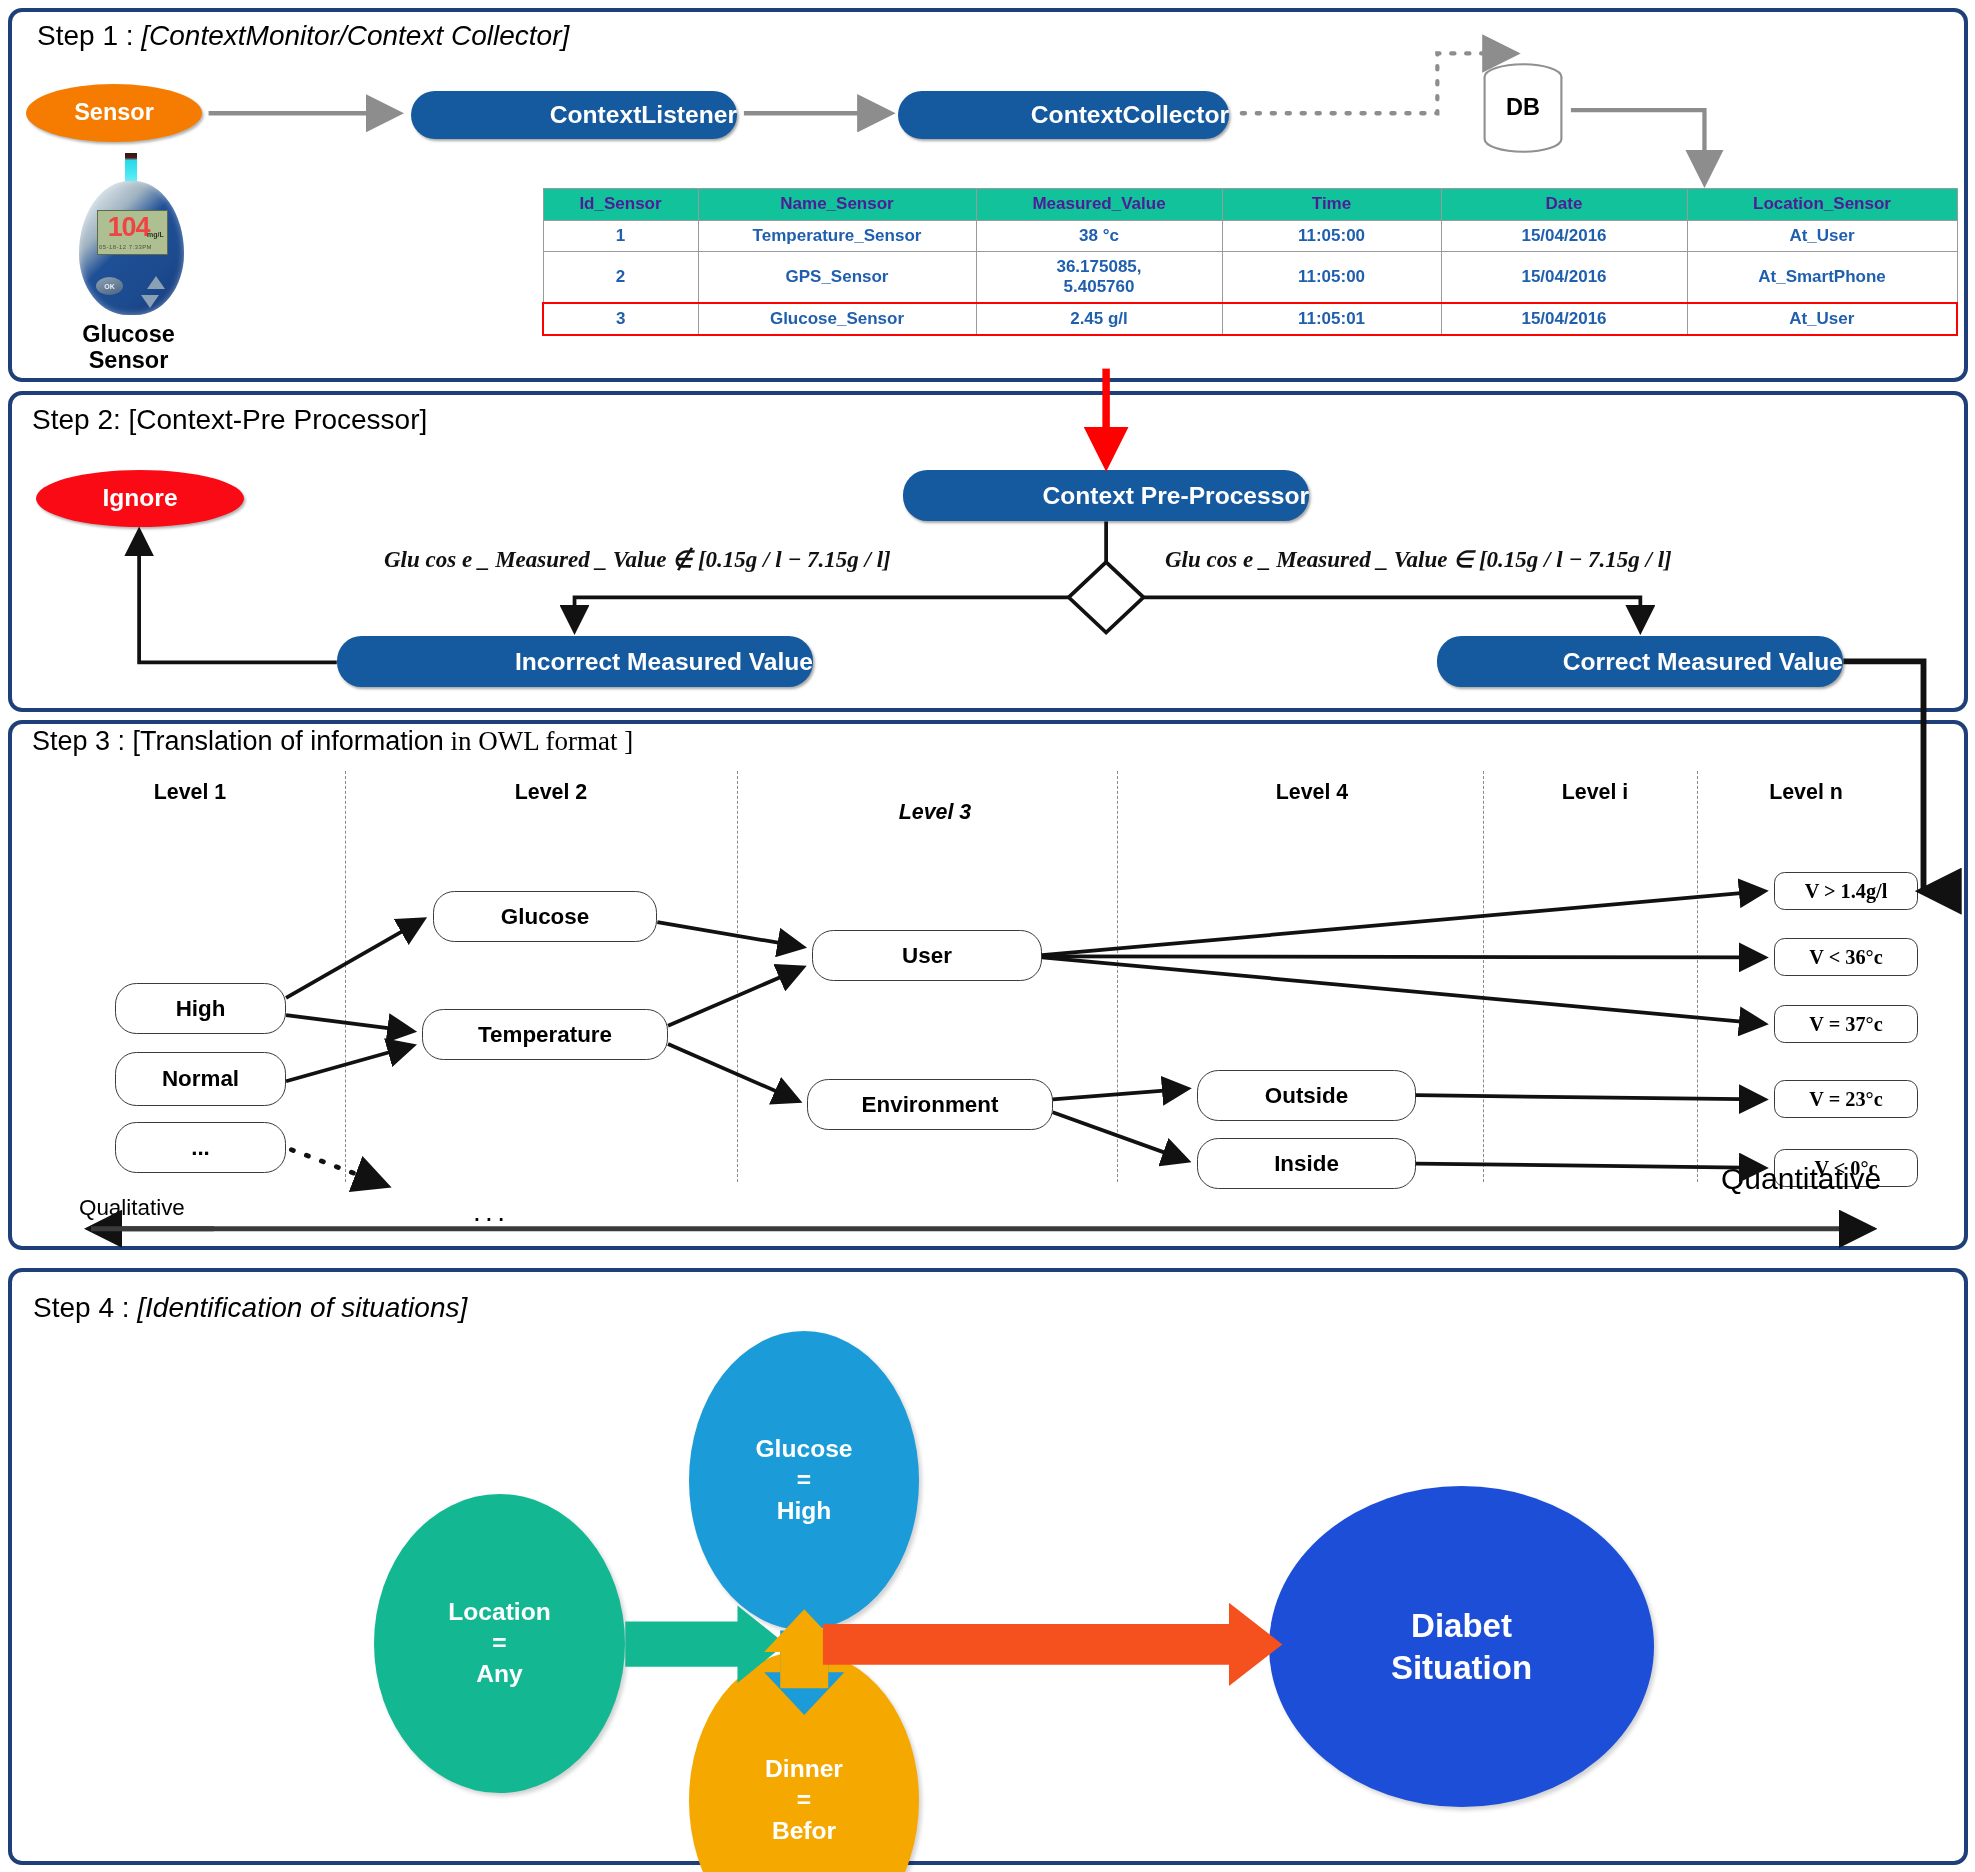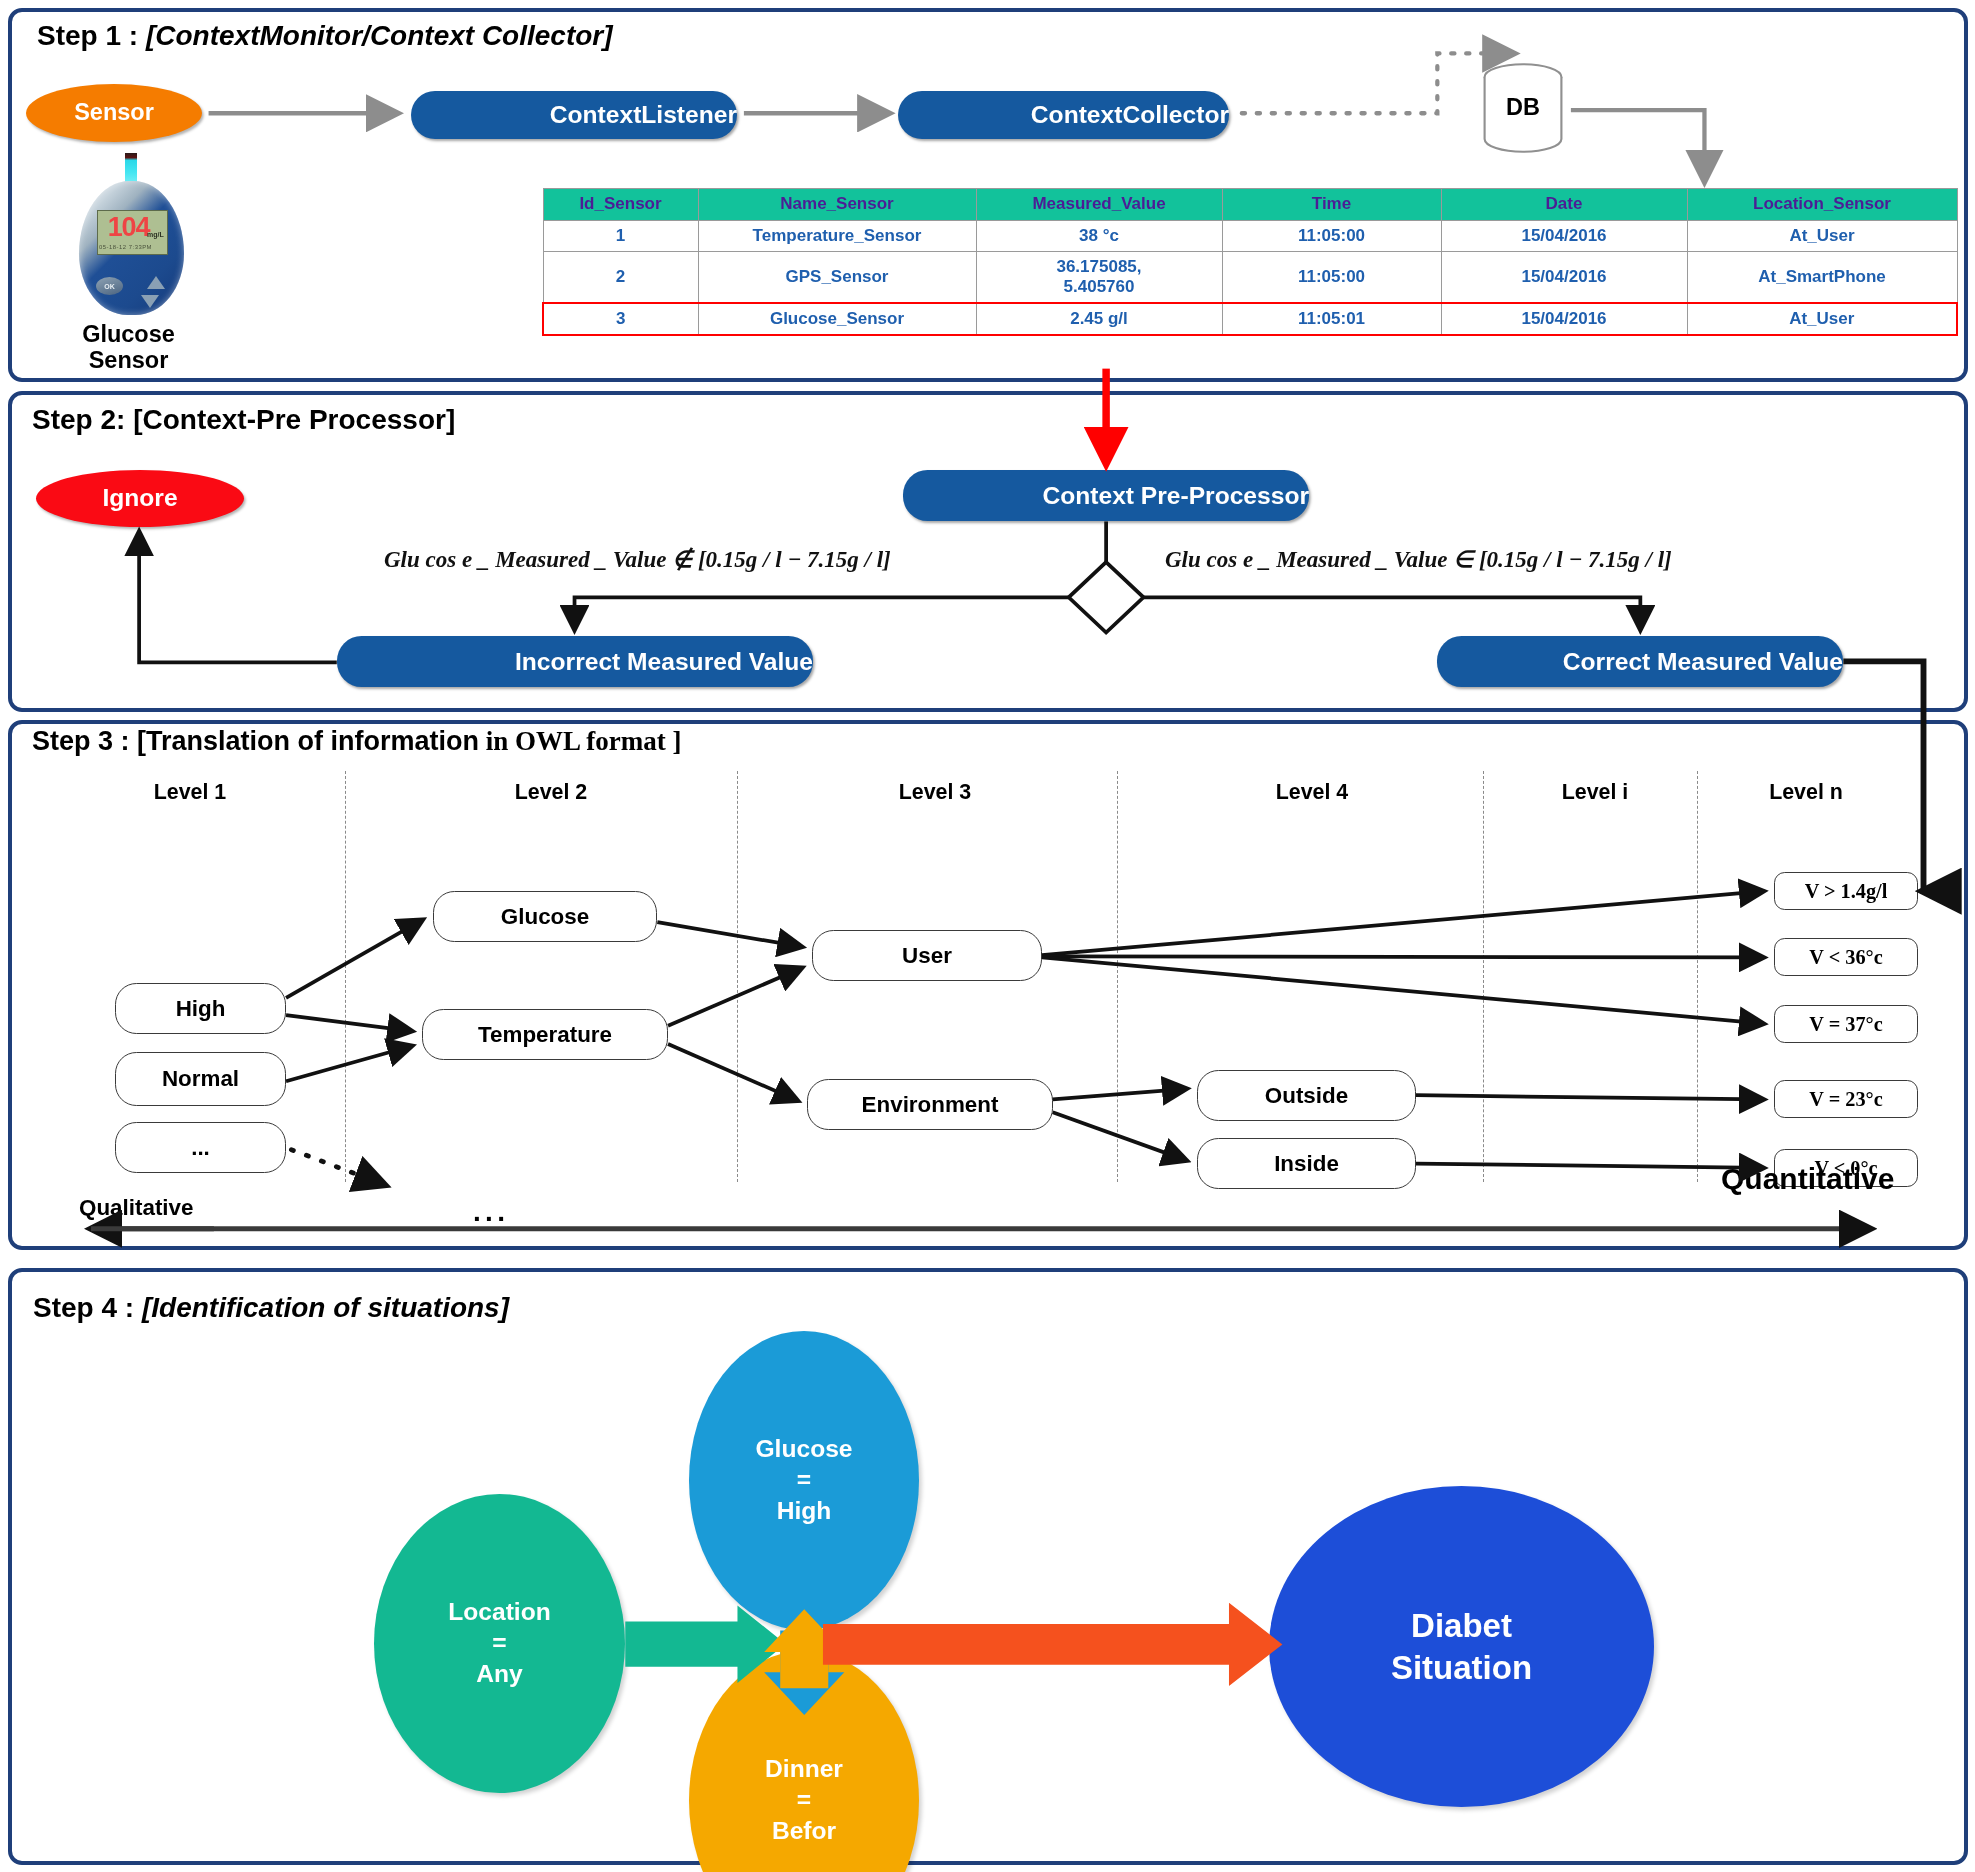--- a/index.html
+++ b/index.html
@@ -1,20 +1,20 @@
 <!DOCTYPE html>
 <html style="font-size:8.5px"><head>
 <meta charset="utf-8">
 <style>
   html,body{margin:0;padding:0;background:#ffffff;}
   body{width:1975px;height:1872px;position:relative;
        font-family:"Liberation Sans",sans-serif;-webkit-font-smoothing:none;}
 
   .panel{position:absolute;border:4.8px solid #1F3F7A;border-radius:14px;background:#fff;box-sizing:border-box;}
-  .panel-title{position:absolute;font-weight:bold;color:#000;white-space:nowrap;text-align:center;}
+  .panel-title{position:absolute;font-weight:normal;color:#000;white-space:nowrap;text-align:center;}
   .ital{font-style:italic;}
   .serif{font-family:"Liberation Serif",serif;font-style:normal;}
 
   
   .pill{position:absolute;display:flex;align-items:center;justify-content:flex-end;
         box-sizing:border-box;text-align:center;line-height:1.1;}
   .pill-blue{background:#15599F;color:#fff;font-weight:bold;border-radius:24.6px;
              box-shadow:1.6px 2.1px 2.7px rgba(0,0,0,.35);}
   .ellipse{position:absolute;display:flex;align-items:center;justify-content:center;
            border-radius:50%;color:#fff;font-weight:bold;text-align:center;line-height:1.25;
@@ -193,21 +193,21 @@
 </div>
 
 <div class="vdash" style="left:345px;top:771px;height:411px;"></div>
 <div class="vdash" style="left:737px;top:771px;height:411px;"></div>
 <div class="vdash" style="left:1117px;top:771px;height:411px;"></div>
 <div class="vdash" style="left:1483px;top:771px;height:411px;"></div>
 <div class="vdash" style="left:1697px;top:771px;height:411px;"></div>
 
 <div class="lvl" style="left:115px;top:780px;width:150px;font-size:21.4px;">Level 1</div>
 <div class="lvl" style="left:476px;top:780px;width:150px;font-size:21.4px;">Level 2</div>
-<div class="lvl" style="left:860px;top:780px;width:150px;font-size:21.4px;">Level 3</div>
+<div class="lvl" style="left:860px;top:800px;width:150px;font-size:21.4px;font-style:italic;">Level 3</div>
 <div class="lvl" style="left:1237px;top:780px;width:150px;font-size:21.4px;">Level 4</div>
 <div class="lvl" style="left:1520px;top:780px;width:150px;font-size:21.4px;">Level i</div>
 <div class="lvl" style="left:1731px;top:780px;width:150px;font-size:21.4px;">Level n</div>
 
 <div class="owlbox" style="left:115px;top:983px;width:171px;height:51px;font-size:22.4px;">
   <span>High</span>
   </div>
 <div class="owlbox" style="left:115px;top:1052px;width:171px;height:54px;font-size:22.4px;">
   <span>Normal</span>
   </div>

